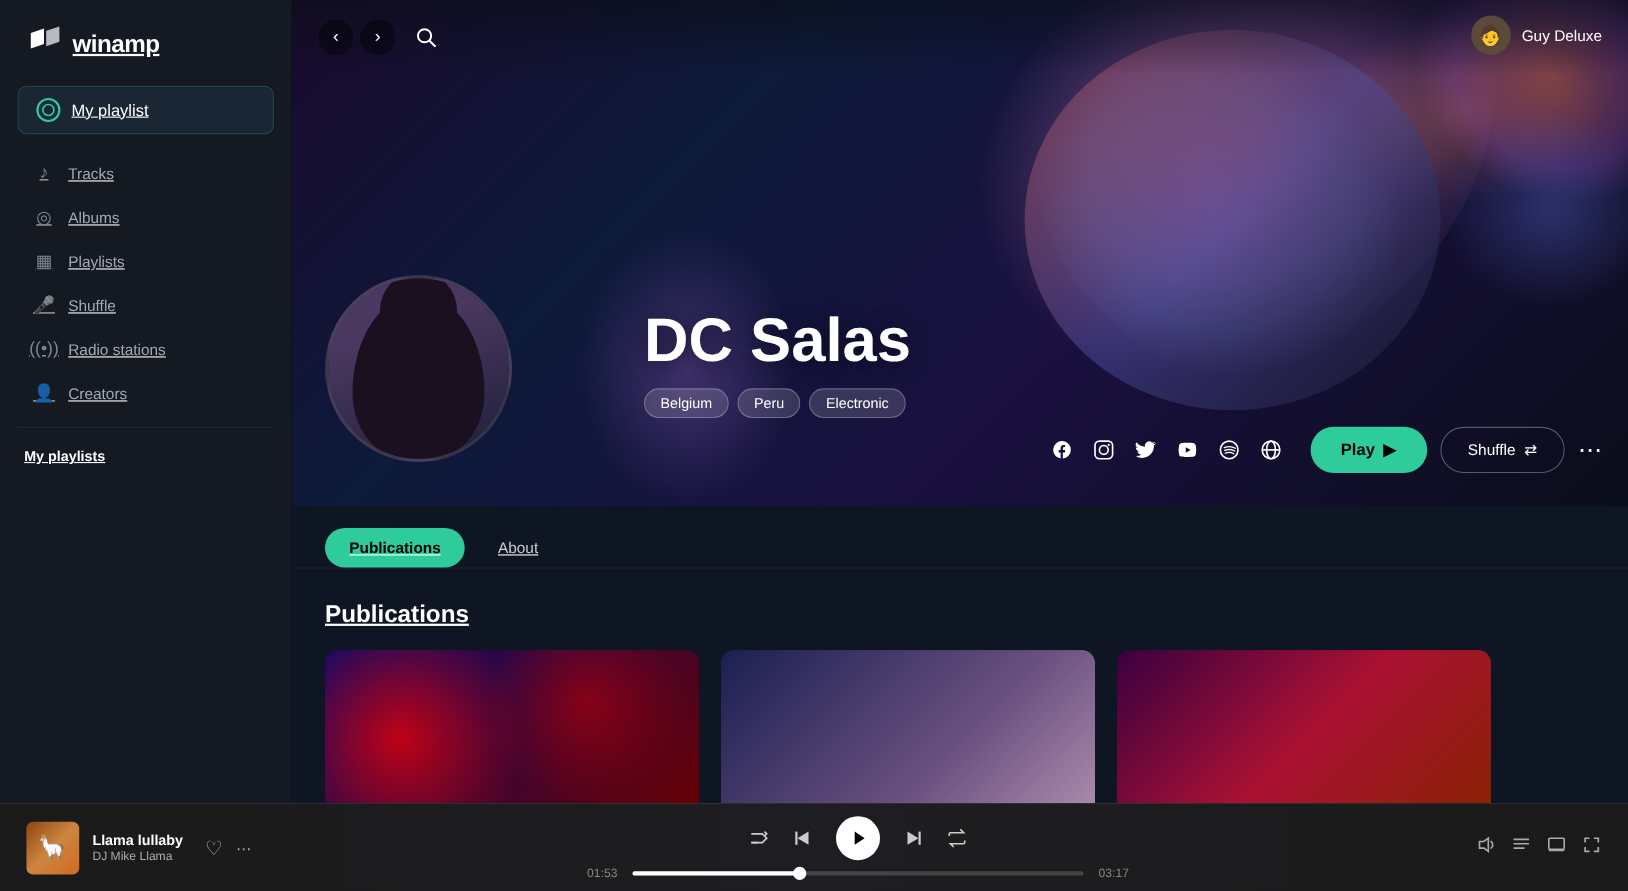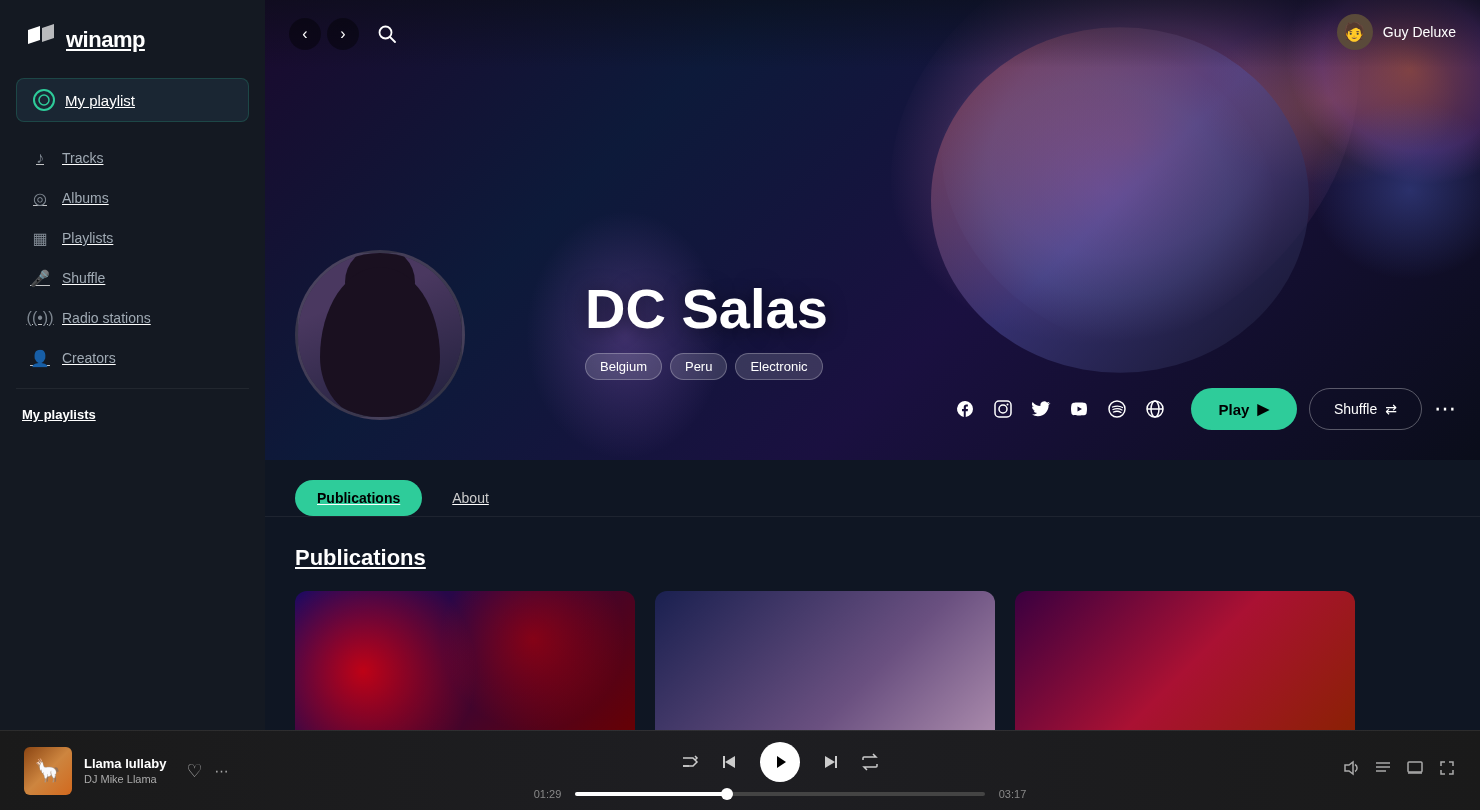--- a/index.html
+++ b/index.html
@@ -838,21 +838,21 @@
           </svg>
       </button>
       <button class="ctrl-btn">
         <svg width="20" height="20" viewBox="0 0 20 20" fill="none" stroke="#ccc" stroke-width="1.5">
             <path d="M3 8V6a1 1 0 0 1 1-1h12l-3-3"></path>
             <path d="M17 12v2a1 1 0 0 1-1 1H4l3 3"></path>
           </svg>
       </button>
     </div>
     <div class="progress-row">
-      <span class="time-label">01:29</span>
+      <span class="time-label">01:53</span>
       <div class="progress-bar">
         <div class="progress-fill"></div>
         <div class="progress-thumb"></div>
       </div>
       <span class="time-label">03:17</span>
     </div>
   </div>
 
   <div class="player-right">
     <button class="player-right-btn">

